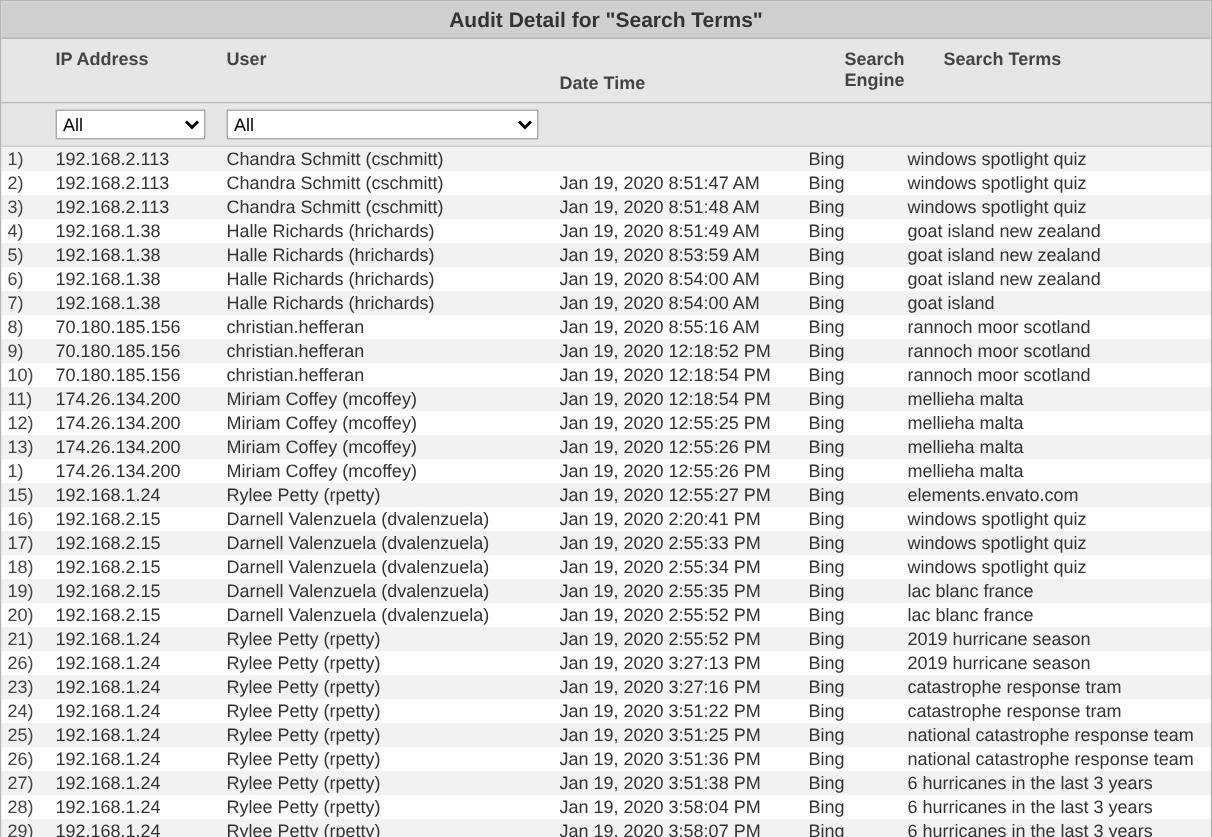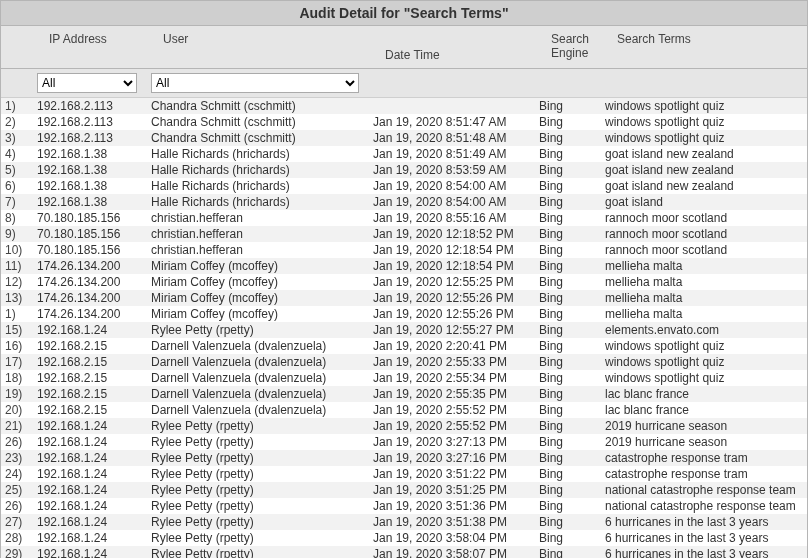--- a/index.html
+++ b/index.html
@@ -21,38 +21,38 @@
     font-weight: bold;
     font-size: 14px;
     padding: 4px 0;
     border-bottom: 1px solid #b5b5b5;
     color: #333;
   }
   .header-row {
     display: flex;
     background: #e6e6e6;
     border-bottom: 1px solid #b5b5b5;
-    font-weight: normal;
+    font-weight: bold;
     color: #444;
-    padding: 6px 12px;
+    padding: 6px 0;
   }
   .filter-row {
     display: flex;
     background: #e6e6e6;
     border-bottom: 1px solid #cfcfcf;
     padding: 4px 0;
     align-items: center;
   }
   .col-idx   { width: 26px;  padding-left: 4px; }
   .col-ip    { width: 108px; padding-left: 6px; }
   .col-user  { width: 216px; padding-left: 6px; }
   .col-dt    { width: 160px; padding-left: 6px; margin-top: 16px; }
   .col-eng   { width: 60px;  padding-left: 6px; }
   .col-terms { flex: 1;      padding-left: 6px; padding-right: 6px; white-space: nowrap; overflow: hidden; text-overflow: clip; }
-  .header-row .col-eng { line-height: 1.2; }
+  .header-row .col-eng { line-height: 1.2; margin-left: 24px; }
   select.filter {
     width: 100px;
     font-size: 12px;
     height: 20px;
     border: 1px solid #aaa;
     background: #fff;
   }
   select.filter.wide { width: 208px; }
   .rows { }
   .row {

